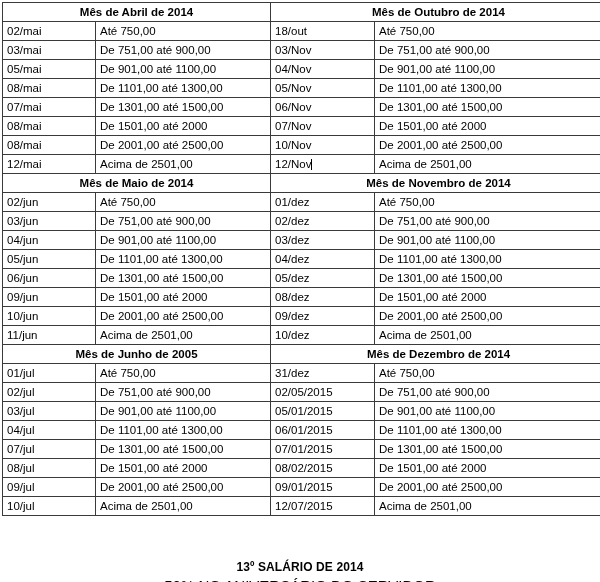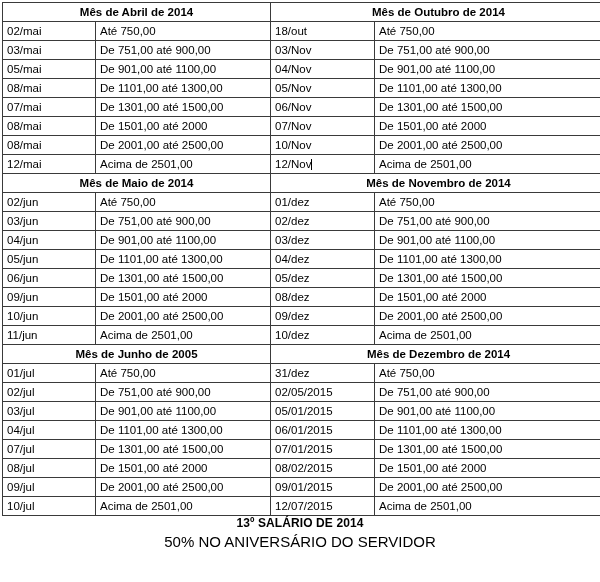--- a/index.html
+++ b/index.html
@@ -73,20 +73,21 @@
     left: 0;
     top: 515px;
     width: 600px;
     text-align: center;
   }
   .footer .f-title {
     font-size: 12px;
     font-weight: bold;
     line-height: 17px;
     letter-spacing: 0.1px;
+    margin-top: 44px;
   }
   .footer .f-line {
     font-size: 15px;
     font-weight: normal;
     line-height: 19px;
   }
 </style>
 </head>
 <body>
 

